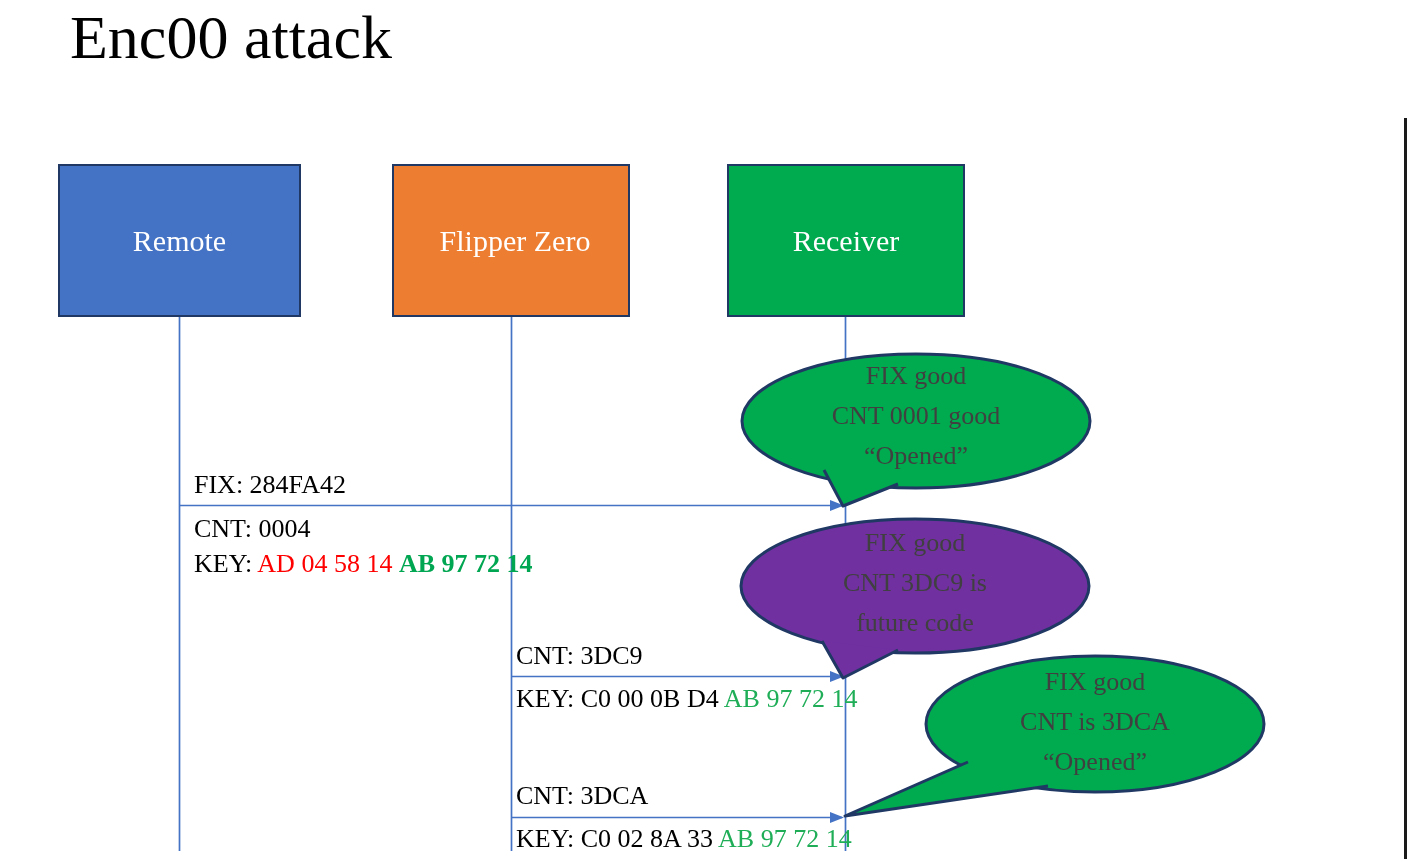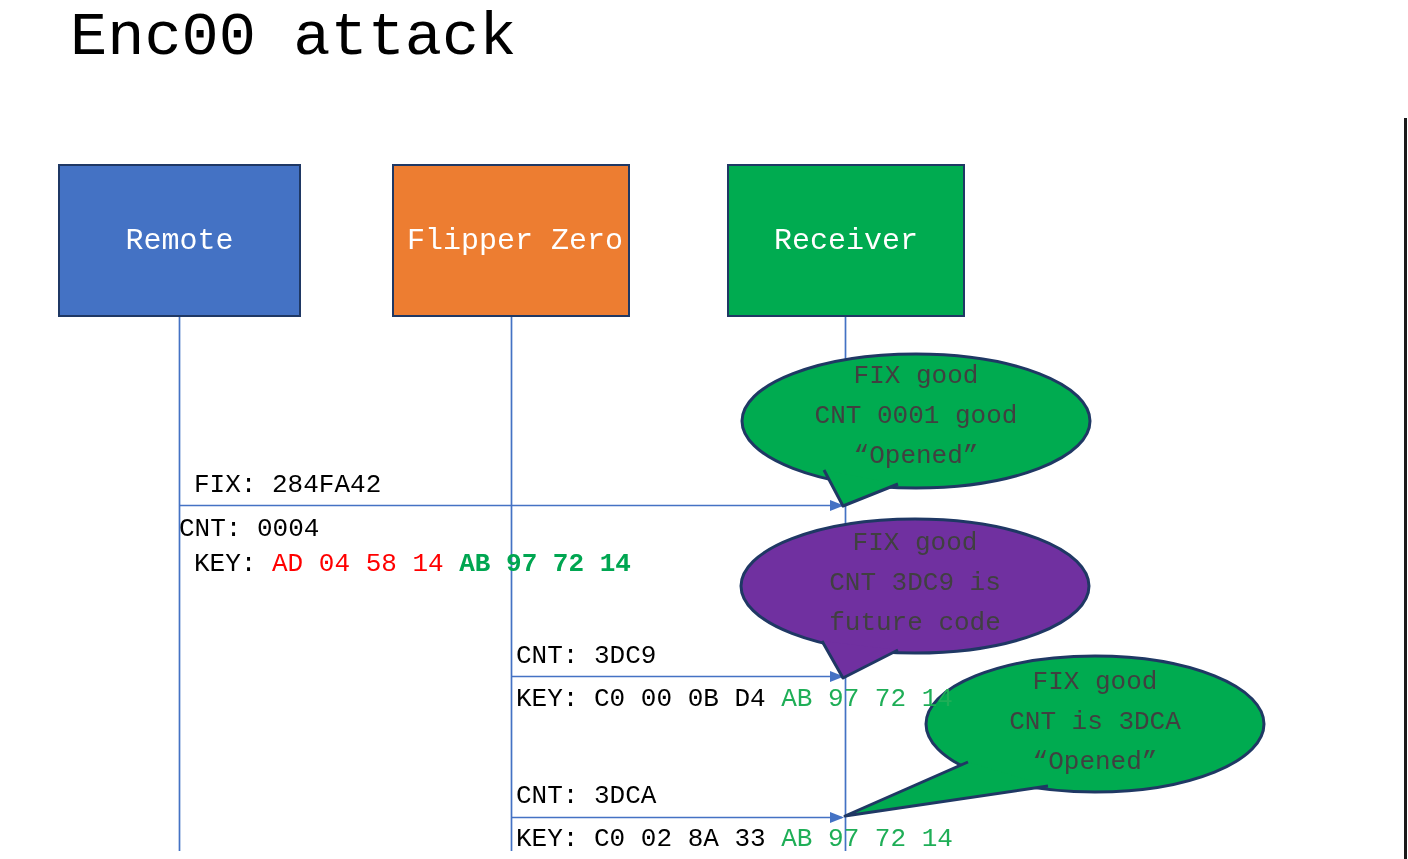--- a/index.html
+++ b/index.html
@@ -1,17 +1,17 @@
 <!DOCTYPE html>
 <html><head>
 <meta charset="utf-8">
 <style>
   html,body{margin:0;padding:0;background:#fff;}
   .canvas{position:relative;width:1408px;height:859px;background:#ffffff;overflow:hidden;
-          font-family:Liberation Mono, monospace;}
+          font-family:Liberation Serif, serif;}
   .title{position:absolute;left:70px;top:2px;font-size:62px;font-weight:300;color:#000;
          letter-spacing:0px;white-space:nowrap;}
   .layer-svg{position:absolute;left:0;top:0;z-index:1;}
   .actor{position:absolute;top:164px;height:153px;border:2px solid #1F3864;box-sizing:border-box;
          display:flex;align-items:center;justify-content:center;z-index:2;}
   .actor-label{color:#fff;font-size:30px;font-weight:500;white-space:nowrap;}
   .actor-remote{left:58px;width:243px;}
   .actor-flipper{left:392px;width:238px;padding-left:8px;}
   .actor-receiver{left:727px;width:238px;}
   .msg-line{position:absolute;font-size:26px;color:#000;white-space:nowrap;z-index:3;}
@@ -61,21 +61,21 @@
     <span class="actor-label">Remote</span>
   </div>
   <div class="actor actor-flipper" style="background-color: rgb(237, 125, 49); border-color: rgb(31, 56, 100);">
     <span class="actor-label">Flipper Zero</span>
   </div>
   <div class="actor actor-receiver" style="background-color: rgb(0, 171, 80); border-color: rgb(31, 56, 100);">
     <span class="actor-label">Receiver</span>
   </div>
 
   <div class="msg-line" style="left:194px;top:470px;">FIX: 284FA42</div>
-  <div class="msg-line" style="left:179px;top:514px;">CNT: 0004</div>
+  <div class="msg-line" style="left:194px;top:514px;">CNT: 0004</div>
   <div class="msg-line" style="left:194px;top:549px;">
     <span>KEY: </span><span class="key-red" style="color: rgb(255, 0, 0);">AD 04 58 14 </span><span class="key-green-bold" style="color: rgb(0, 166, 81);">AB 97 72 14</span>
   </div>
 
   <div class="msg-line" style="left:516px;top:641px;">CNT: 3DC9</div>
   <div class="msg-line" style="left:516px;top:684px;">
     <span>KEY: C0 00 0B D4 </span><span style="color: rgb(31, 174, 87);">AB 97 72 14</span>
   </div>
 
   <div class="msg-line" style="left:516px;top:781px;">CNT: 3DCA</div>

